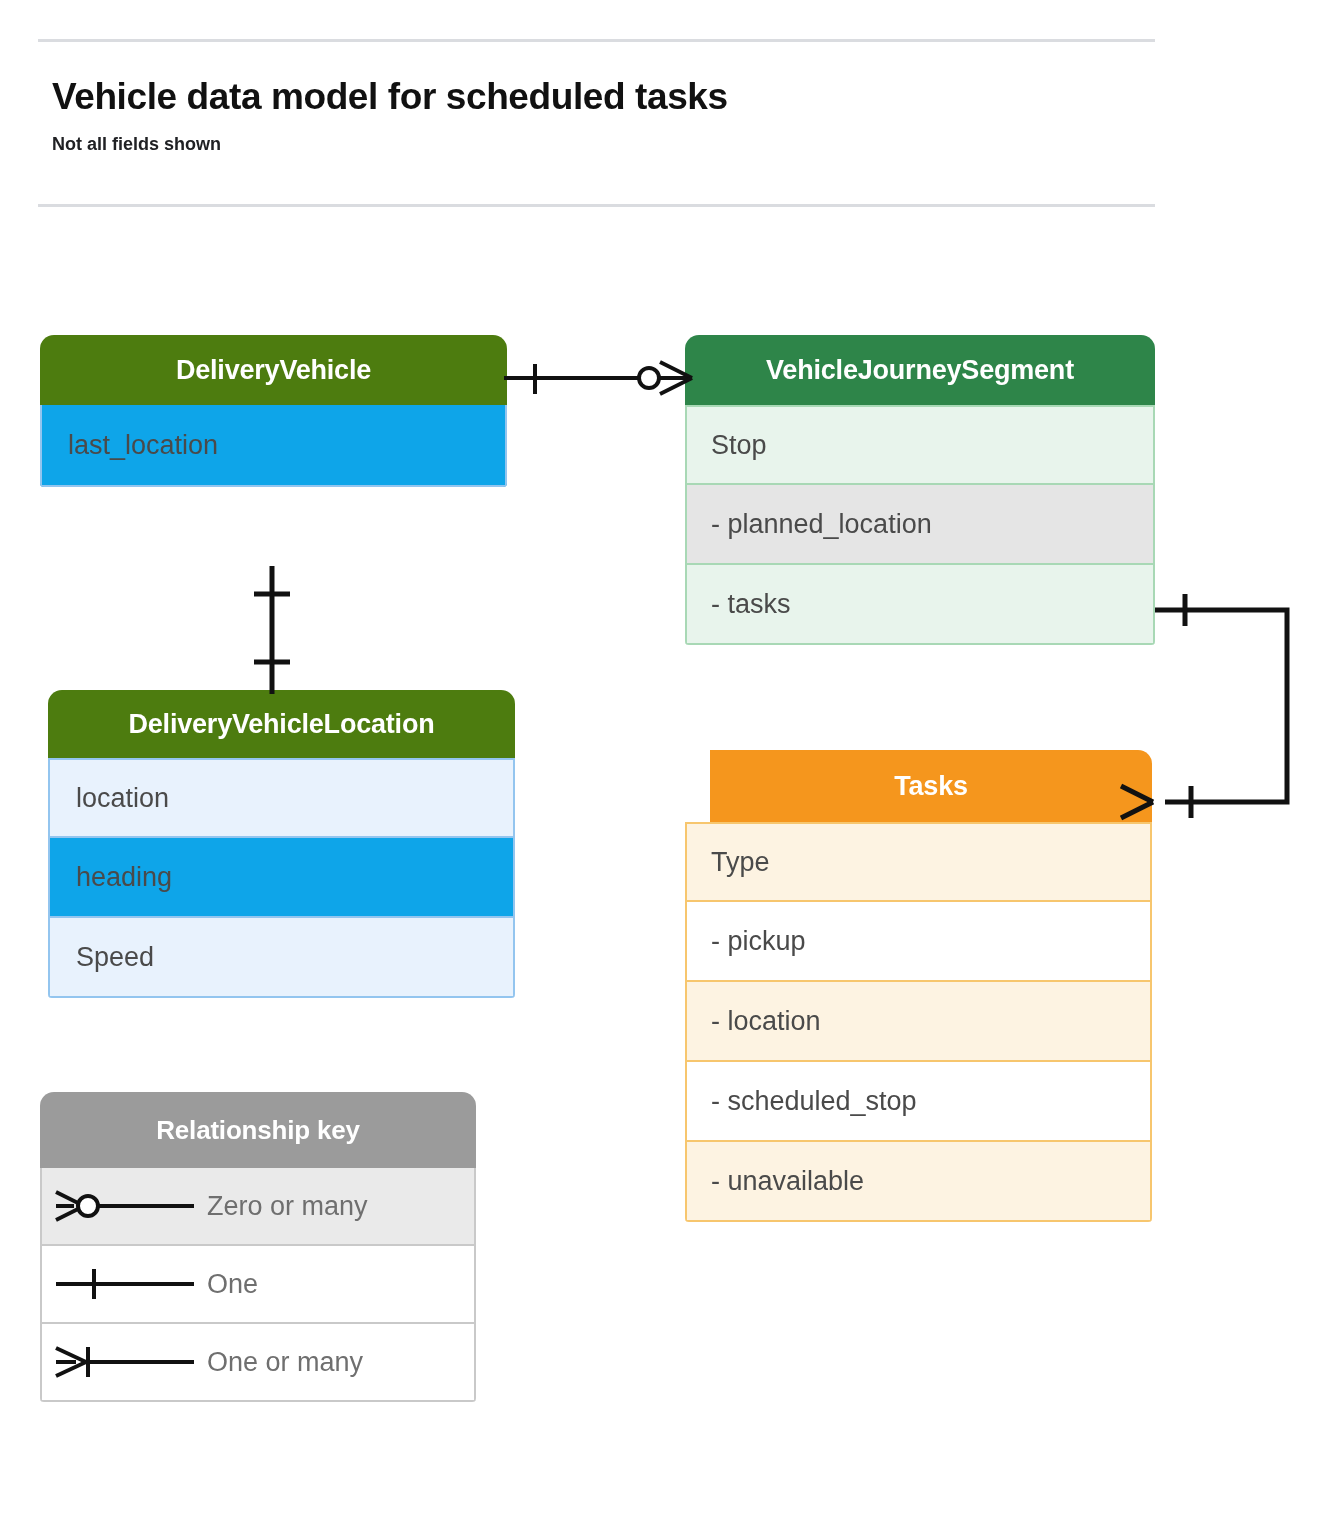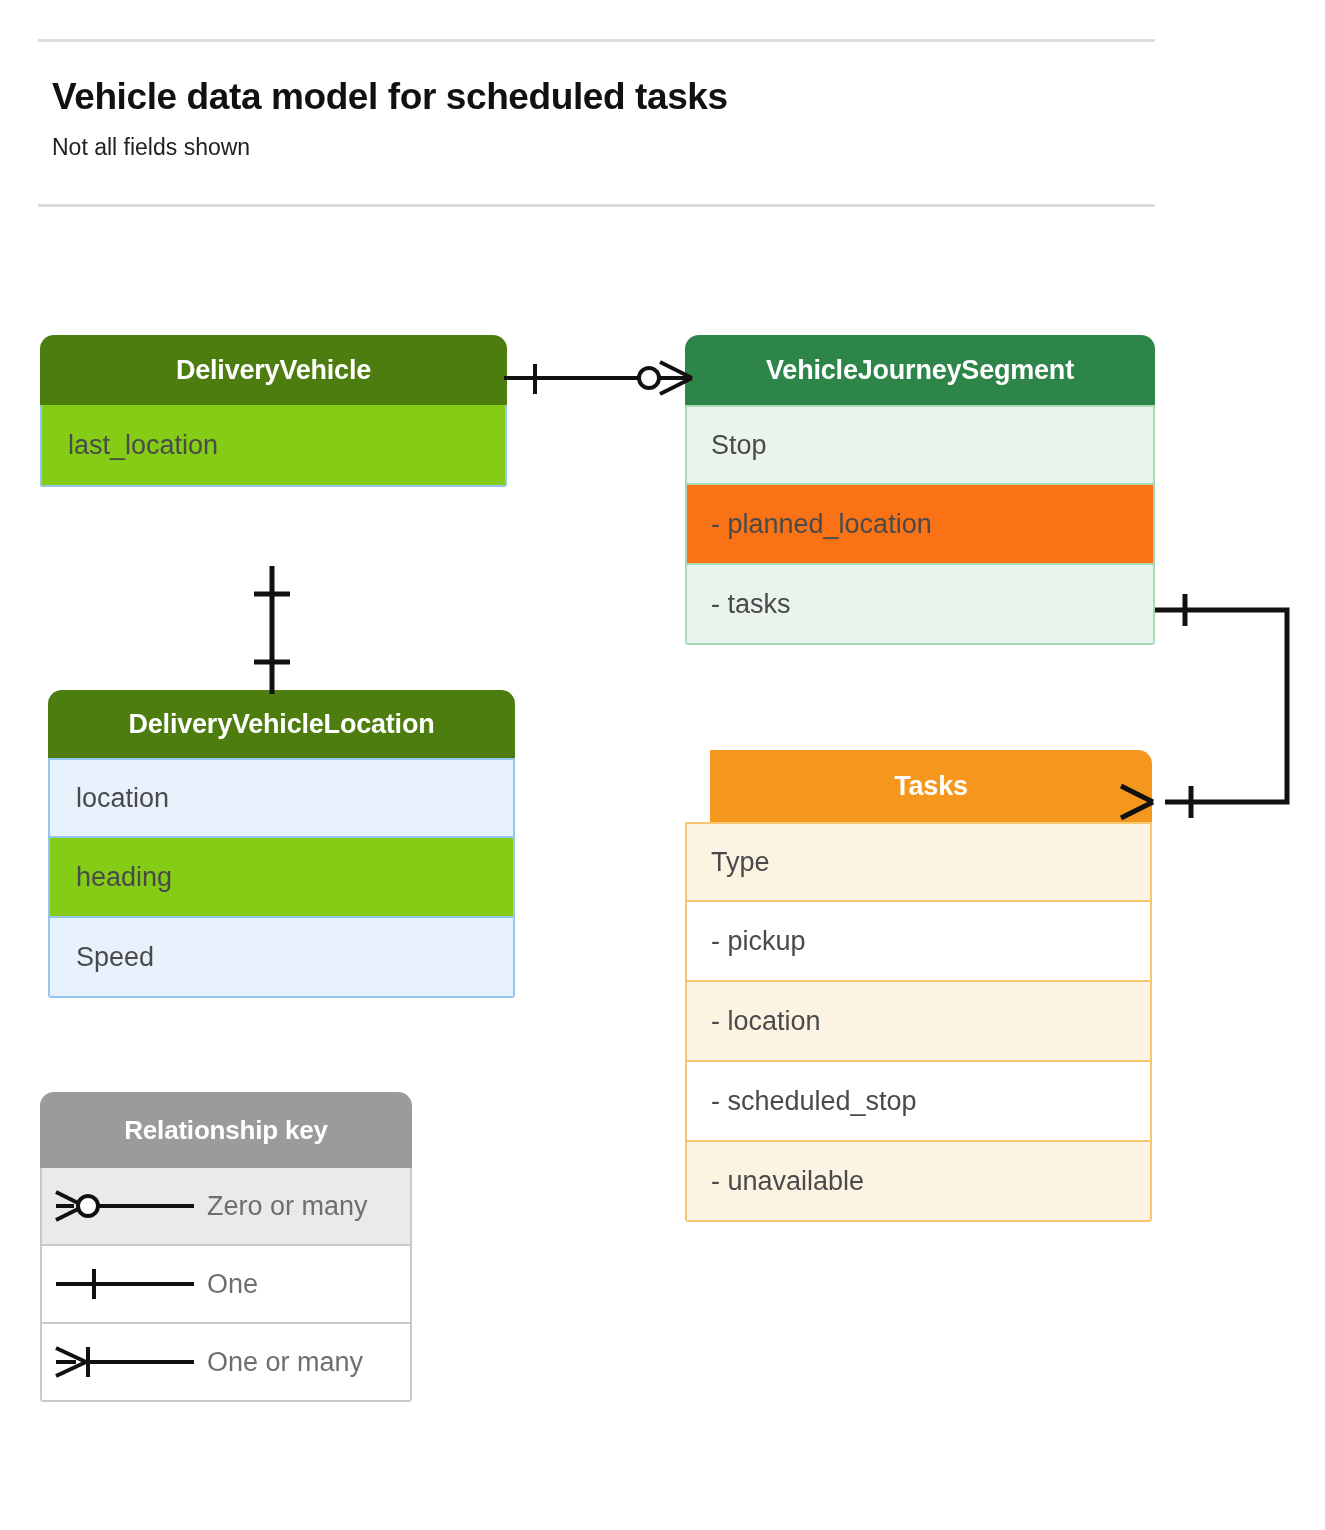--- a/index.html
+++ b/index.html
@@ -15,45 +15,45 @@
   .rule{position:absolute;left:38px;width:1117px;height:3px;background:#dadce0;}
   .rule.top{top:39px;}
   .rule.bottom{top:204px;}
   .title{
     position:absolute;left:52px;top:76px;
     font-size:37px;font-weight:700;color:#111111;letter-spacing:-0.4px;
     white-space:nowrap;
   }
   .subtitle{
     position:absolute;left:52px;top:134px;
-    font-size:23px;font-weight:400;color:#202124;white-space:nowrap;
+    font-size:18px;font-weight:700;color:#202124;white-space:nowrap;
   }
 
   
   .entity{position:absolute;border-radius:14px 14px 4px 4px;overflow:hidden;}
   .entity .hdr{
     display:flex;align-items:center;justify-content:center;
     font-size:27px;font-weight:700;color:#ffffff;
     letter-spacing:-0.2px;white-space:nowrap;
   }
   .entity .row{
     display:flex;align-items:center;
     font-size:27px;font-weight:400;color:#4a4a4a;
     box-sizing:border-box;white-space:nowrap;
   }
 
   
   .e-blue .hdr{background:#4d7c0f;}
-  .e-blue .row{border:2px solid #93c5ef;border-top:none;background:#84cc16;}
+  .e-blue .row{border:2px solid #93c5ef;border-top:none;background:#0ea5e9;}
   .e-blue .row.alt{background:#e8f2fd;}
   .e-blue .row.first{border-top:2px solid #93c5ef;}
 
   
   .e-green .hdr{background:#2e8549;}
-  .e-green .row{border:2px solid #a8d8b5;border-top:none;background:#f97316;}
+  .e-green .row{border:2px solid #a8d8b5;border-top:none;background:#e5e5e5;}
   .e-green .row.alt{background:#e8f4ec;}
   .e-green .row.first{border-top:2px solid #a8d8b5;}
 
   
   .e-orange .hdr{background:#f5961d;}
   .e-orange .row{border:2px solid #f7c66e;border-top:none;background:#ffffff;}
   .e-orange .row.alt{background:#fdf3e2;}
   .e-orange .row.first{border-top:2px solid #f7c66e;}
 
   
@@ -72,21 +72,21 @@
   #delivery-vehicle-location .row{height:80px;padding-left:26px;}
 
   #vehicle-journey-segment{left:685px;top:335px;width:470px;}
   #vehicle-journey-segment .hdr{height:70px;}
   #vehicle-journey-segment .row{height:80px;padding-left:24px;}
 
   #tasks{left:685px;top:750px;width:467px;}
   #tasks .hdr{height:72px;margin-left:25px;}
   #tasks .row{height:80px;padding-left:24px;}
 
-  #relationship-key{left:40px;top:1092px;width:372px;}
+  #relationship-key{left:40px;top:1092px;width:436px;}
   #relationship-key .hdr{height:76px;font-size:26px;}
   #relationship-key .row{height:78px;padding-left:0;}
 
   .legend-sym{width:165px;flex:0 0 165px;display:flex;align-items:center;justify-content:center;}
   .legend-lbl{font-size:27px;color:#6f6f6f;}
 
   
   .conn{position:absolute;overflow:visible;pointer-events:none;}
   #conn-dv-vjs{left:500px;top:348px;width:195px;height:60px;}
   #conn-dv-dvl{left:240px;top:566px;width:64px;height:132px;}

